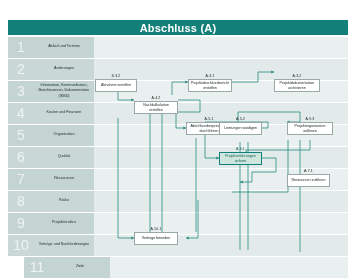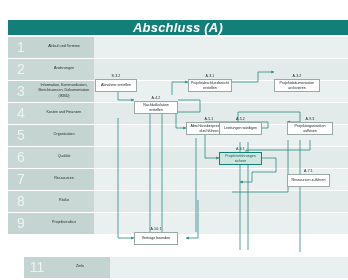--- a/index.html
+++ b/index.html
@@ -8,22 +8,22 @@
     background:#ffffff;
     font-family:"Liberation Sans", sans-serif;
     -webkit-font-smoothing:antialiased;
   }
   #root{position:relative;width:348px;height:280px;background:#ffffff;}
 
   
   .phase-header{
     position:absolute;left:8px;top:20px;width:340px;height:15px;
     background:#128079;color:#ffffff;
-    font-size:13px;font-weight:bold;letter-spacing:.2px;
-    display:flex;align-items:center;justify-content:center;font-style:italic;
+    font-size:11px;font-weight:bold;letter-spacing:.2px;
+    display:flex;align-items:center;justify-content:center;
   }
 
   
   .grid{position:absolute;left:8px;top:36px;width:340px;height:244px;}
   .row{position:absolute;left:0;width:340px;display:flex;}
   .row .num{
     width:26px;flex:0 0 26px;
     display:flex;align-items:center;justify-content:center;
     color:#eef3f2;font-size:14px;font-weight:normal;line-height:1;
   }
@@ -127,20 +127,26 @@
       <div class="field"></div>
     </div>
 
     <div class="row tone-a" style="top:176px;height:22px;">
       <div class="sep"></div>
       <div class="num">9</div>
       <div class="cat">Projektstruktur</div>
       <div class="field"></div>
     </div>
 
+    <div class="row tone-b" style="top:198px;height:22px;">
+      <div class="sep"></div>
+      <div class="num">10</div>
+      <div class="cat">Verträge und Nachforderungen</div>
+      <div class="field"></div>
+    </div>
 
     <div class="row tone-a" style="top:220px;height:22px;margin-left:16px;">
       <div class="sep"></div>
       <div class="num">11</div>
       <div class="cat">Ziele</div>
       <div class="field"></div>
     </div>
 
   </div>
 

